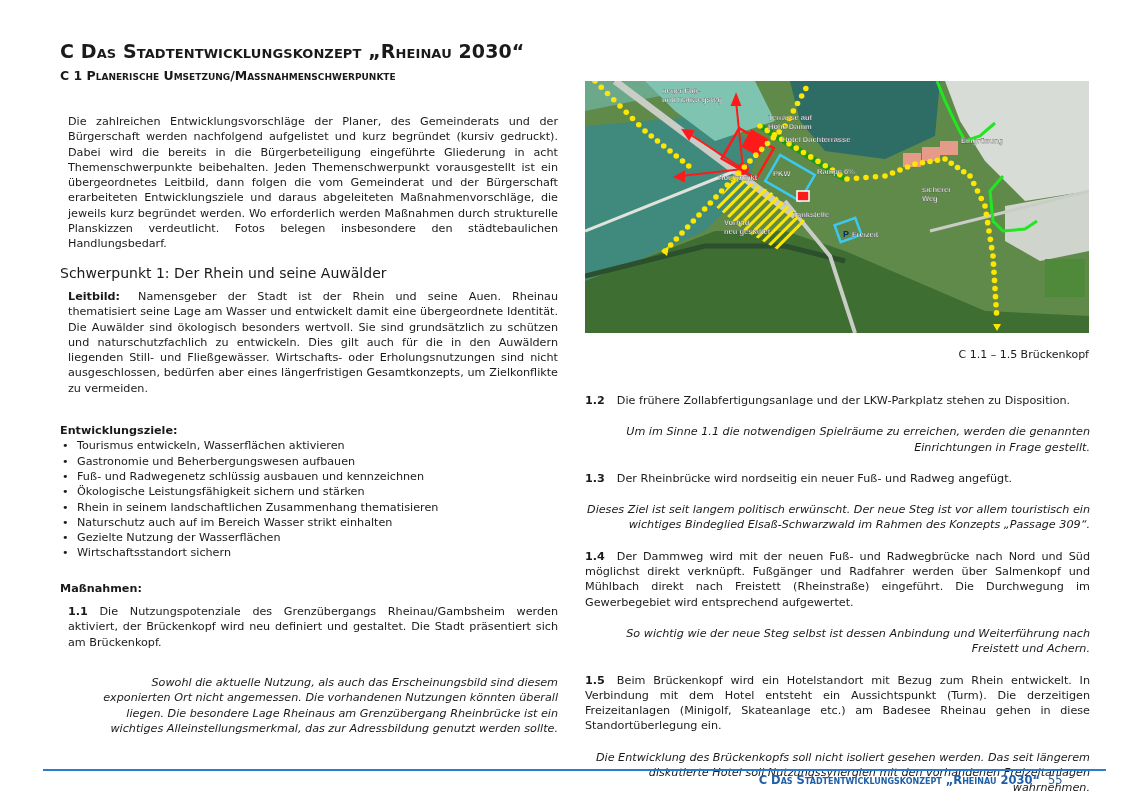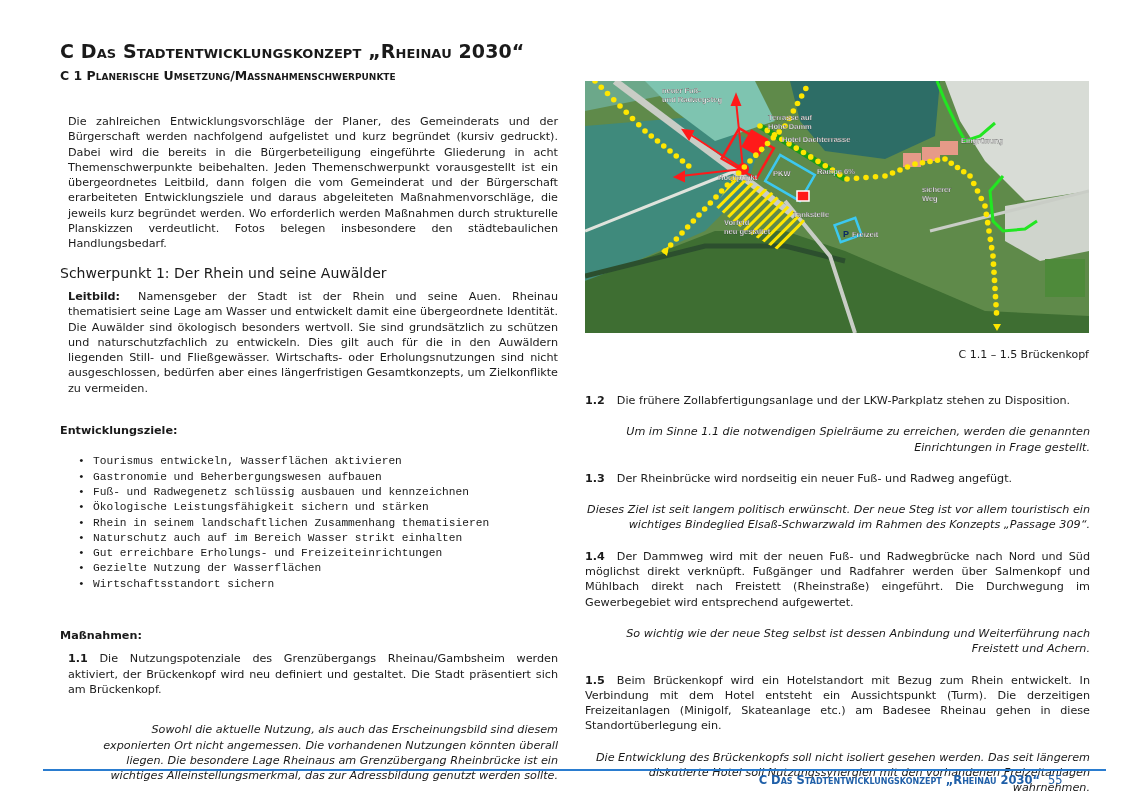--- a/index.html
+++ b/index.html
@@ -9,21 +9,21 @@
   #h1 { position: absolute; left: 60px; top: 40px; font-size: 19px; font-weight: bold; letter-spacing: 0.1px; white-space: nowrap; }
   #h2 { position: absolute; left: 60px; top: 68px; font-size: 12.5px; font-weight: bold; white-space: nowrap; }
   .col { position: absolute; font-size: 11.2px; line-height: 15.3px; }
   #left { left: 60px; top: 106px; width: 506px; }
   #right { left: 585px; top: 377px; width: 505px; }
   .just { text-align: justify; margin: 8px; }
   .it { font-style: italic; text-align: right; }
   .ind { margin-left: 32px; }
   .sub { font-size: 14px; margin: 14px 0 8px 0; }
   .lb { font-weight: bold; }
-  ul.goals { list-style: none; margin: 16px; padding: 0; font-family: Liberation Mono, monospace; }
+  ul.goals { list-style: none; margin: 0; padding: 0; }
   ul.goals li { position: relative; padding-left: 17px; }
   ul.goals li::before { content: "\2022"; position: absolute; left: 2px; top: 0; }
   .num { font-weight: bold; margin-right: 12px; }
   .p { margin: 16px 0 8px 0; }
   .gap { height: 9px; }
   #map { position: absolute; left: 585px; top: 81px; width: 504px; height: 252px; }
   #caption { position: absolute; left: 585px; top: 348px; width: 504px; text-align: right; font-size: 11px; }
   #footer-rule { position: absolute; left: 43px; top: 769px; width: 1063px; height: 2px; background: #2a7ccf; }
   #footer { position: absolute; left: 0; top: 773px; width: 1040px; text-align: right; font-size: 11.5px; font-weight: bold; color: #1f5fa8; white-space: nowrap; }
   #pageno { position: absolute; left: 1048px; top: 773px; font-size: 11.5px; color: #1f5fa8; }
@@ -43,21 +43,20 @@
   </p>
   <div style="height:19px"></div>
   <div class="lb">Entwicklungsziele:</div>
   <ul class="goals">
     <li>Tourismus entwickeln, Wasserflächen aktivieren</li>
     <li>Gastronomie und Beherbergungswesen aufbauen</li>
     <li>Fuß- und Radwegenetz schlüssig ausbauen und kennzeichnen</li>
     <li>Ökologische Leistungsfähigkeit sichern und stärken</li>
     <li>Rhein in seinem landschaftlichen Zusammenhang thematisieren</li>
     <li>Naturschutz auch auf im Bereich Wasser strikt einhalten</li>
-    <li>Gut erreichbare Erholungs- und Freizeiteinrichtungen</li>
     <li>Gezielte Nutzung der Wasserflächen</li>
     <li>Wirtschaftsstandort sichern</li>
   </ul>
   <div style="height:20px"></div>
   <div class="lb">Maßnahmen:</div>
   <p class="just">
     <span class="lb">1.1</span>
     <span>Die Nutzungspotenziale des Grenzübergangs Rheinau/Gambsheim werden aktiviert, der Brückenkopf wird neu definiert und gestaltet. Die Stadt präsentiert sich am Brückenkopf.</span>
   </p>
   <div class="gap"></div>

